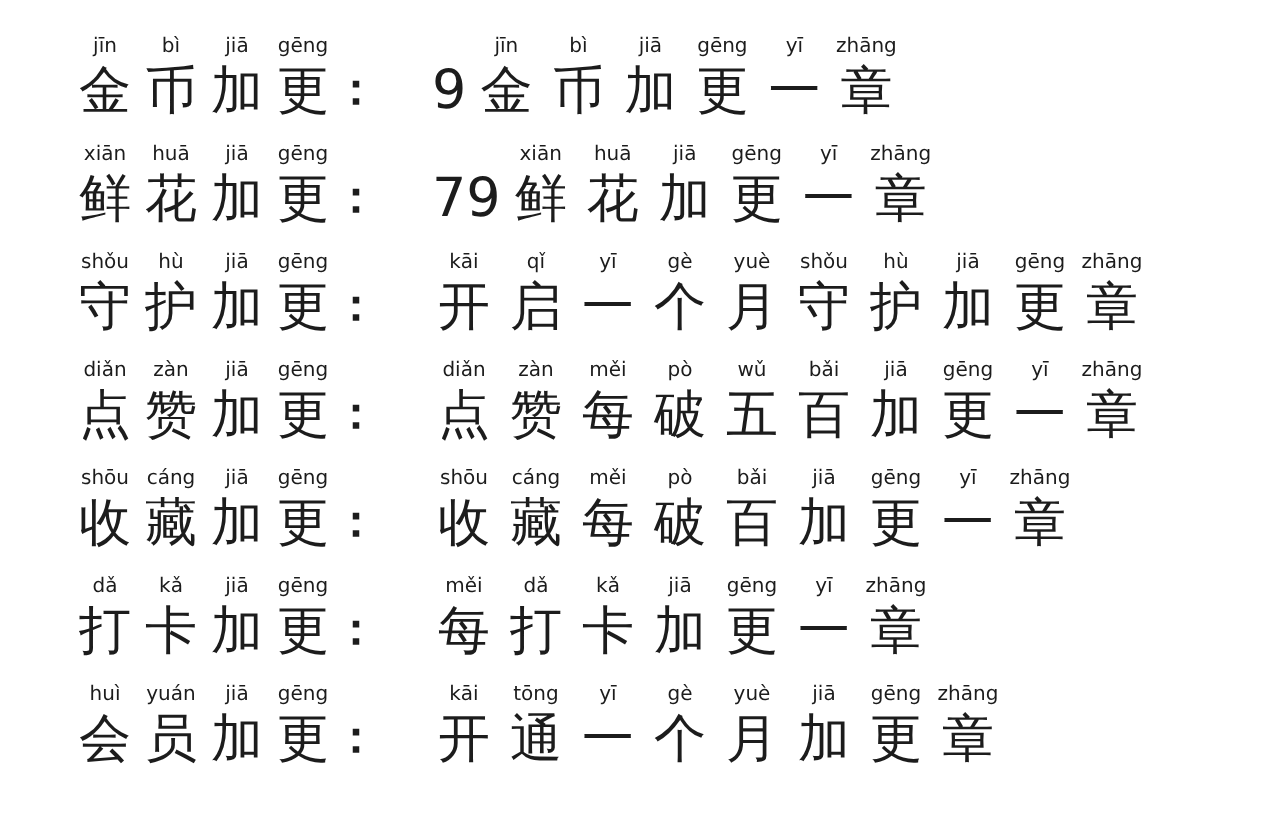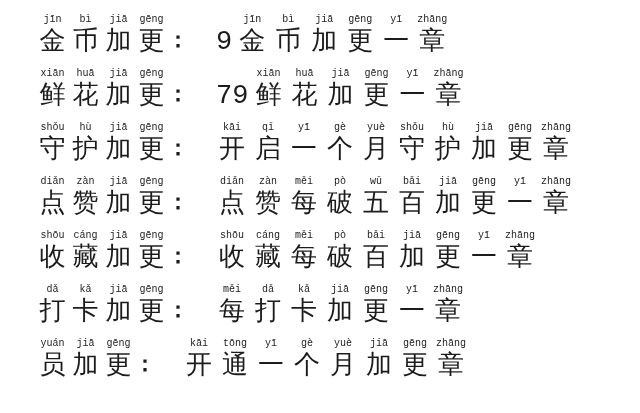--- a/index.html
+++ b/index.html
@@ -17,24 +17,23 @@
     width: 640px;
     height: 413px;
     padding: 14px 0 0 36px;
   }
   .rules-list {
     display: flex;
     flex-direction: column;
   }
   .line {
     display: flex;
-    align-items: flex-start;
+    align-items: center;
     height: 54px;
     white-space: nowrap;
-    font-family: Liberation Mono, monospace;
   }
   .cell {
     display: flex;
     flex-direction: column;
     align-items: center;
     justify-content: flex-end;
     width: 33px;
     flex: 0 0 auto;
   }
   .cell.c {
@@ -409,20 +408,24 @@
           <span class="pinyin">yī</span>
           <span class="char">一</span>
         </div>
         <div class="cell c">
           <span class="pinyin">zhāng</span>
           <span class="char">章</span>
         </div>
       </div>
       <div class="line">
         <div class="cell">
+          <span class="pinyin">huì</span>
+          <span class="char">会</span>
+        </div>
+        <div class="cell">
           <span class="pinyin">yuán</span>
           <span class="char">员</span>
         </div>
         <div class="cell">
           <span class="pinyin">jiā</span>
           <span class="char">加</span>
         </div>
         <div class="cell">
           <span class="pinyin">gēng</span>
           <span class="char">更</span>

